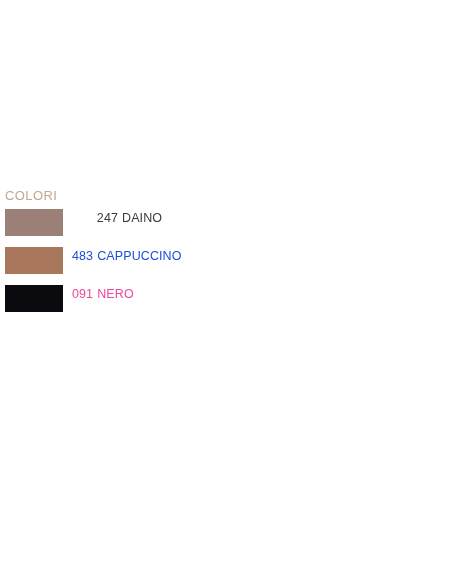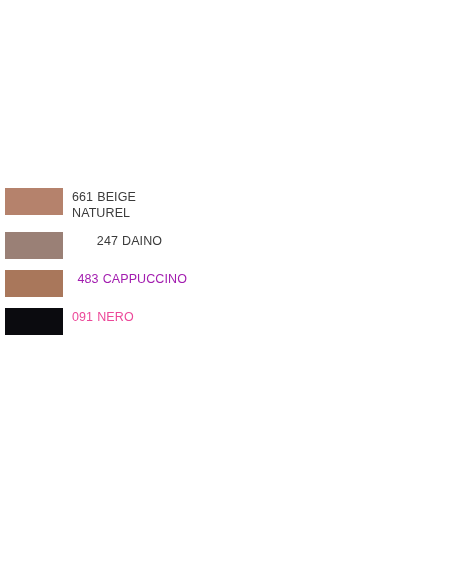--- a/index.html
+++ b/index.html
@@ -62,36 +62,33 @@
 
   .color-row.wrap-label .color-label {
     max-width: 80px;
   }
 </style>
 </head>
 <body style="background-color: rgb(255, 255, 255);">
 
 <div id="colors-panel">
 
+  <div id="colors-heading" style="color: rgb(195, 166, 141);">COLORI</div>
 
   <div id="colors-list">
 
-    <div class="color-row wrap-label">
-      <span class="color-swatch" style="background-color: rgb(181, 130, 108);"></span>
-      <span class="color-label" style="color: rgb(59, 59, 59);">661 BEIGE NATUREL</span>
-    </div>
 
     <div class="color-row">
       <span class="color-swatch" style="background-color: rgb(154, 128, 118);"></span>
       <span class="color-label" style="color: rgb(59, 59, 59); text-align: center;">247 DAINO</span>
     </div>
 
     <div class="color-row">
       <span class="color-swatch" style="background-color: rgb(169, 119, 91);"></span>
-      <span class="color-label" style="color: #a21caf; text-align: right;">483 CAPPUCCINO</span>
+      <span class="color-label" style="color: #1d4ed8;">483 CAPPUCCINO</span>
     </div>
 
     <div class="color-row">
       <span class="color-swatch" style="background-color: rgb(11, 11, 15);"></span>
       <span class="color-label" style="color: #ec4899;">091 NERO</span>
     </div>
 
   </div>
 </div>
 

